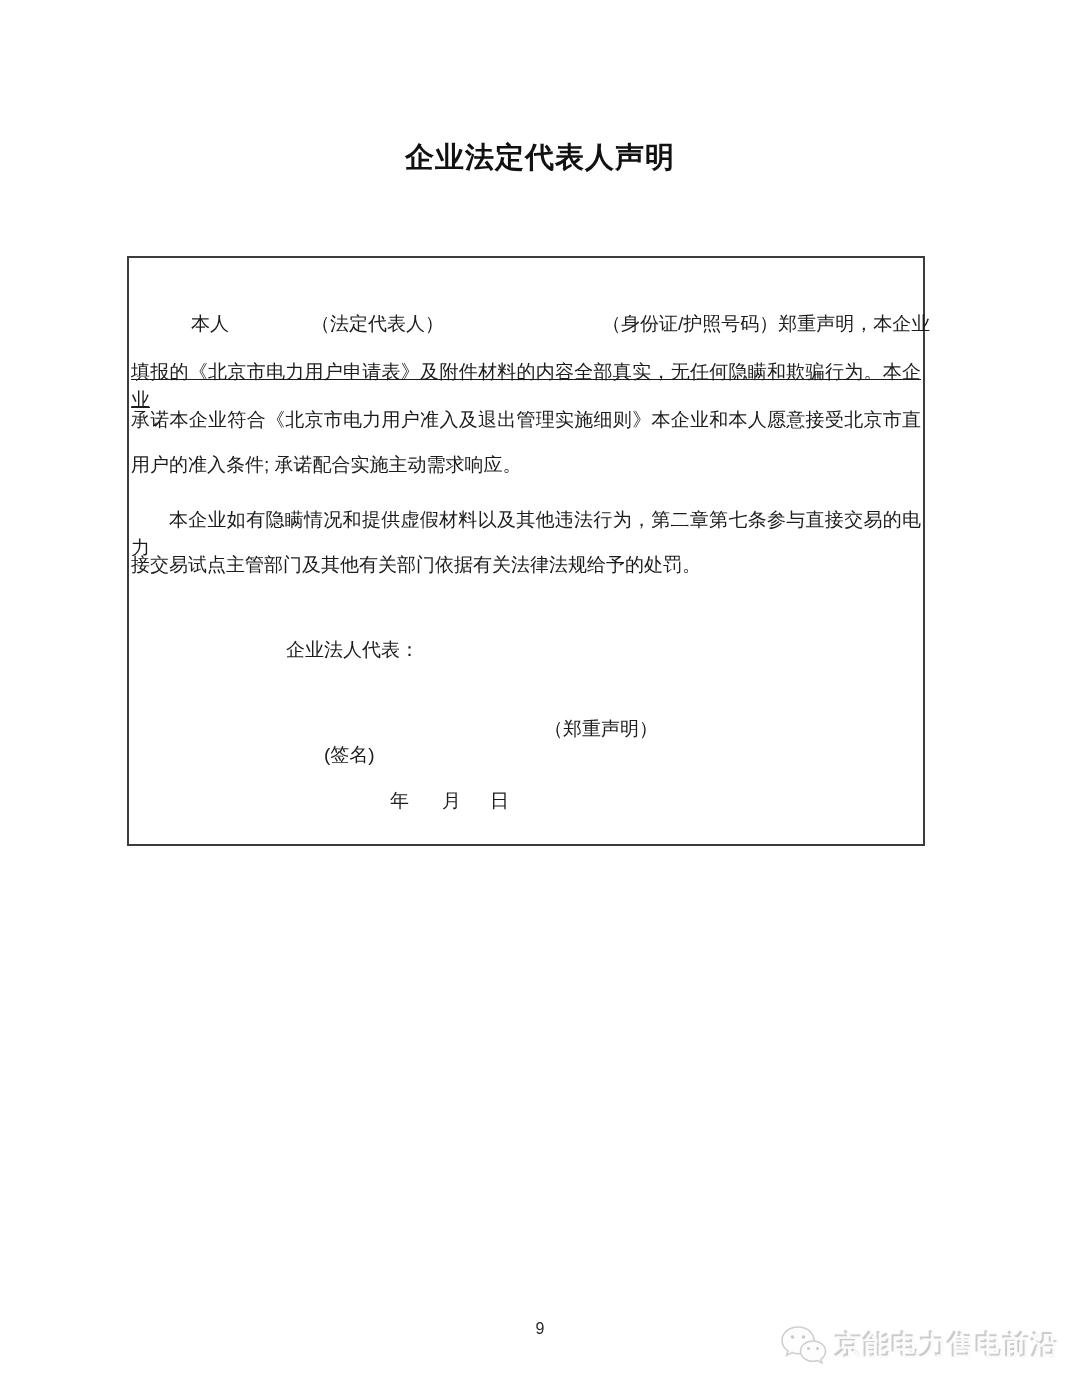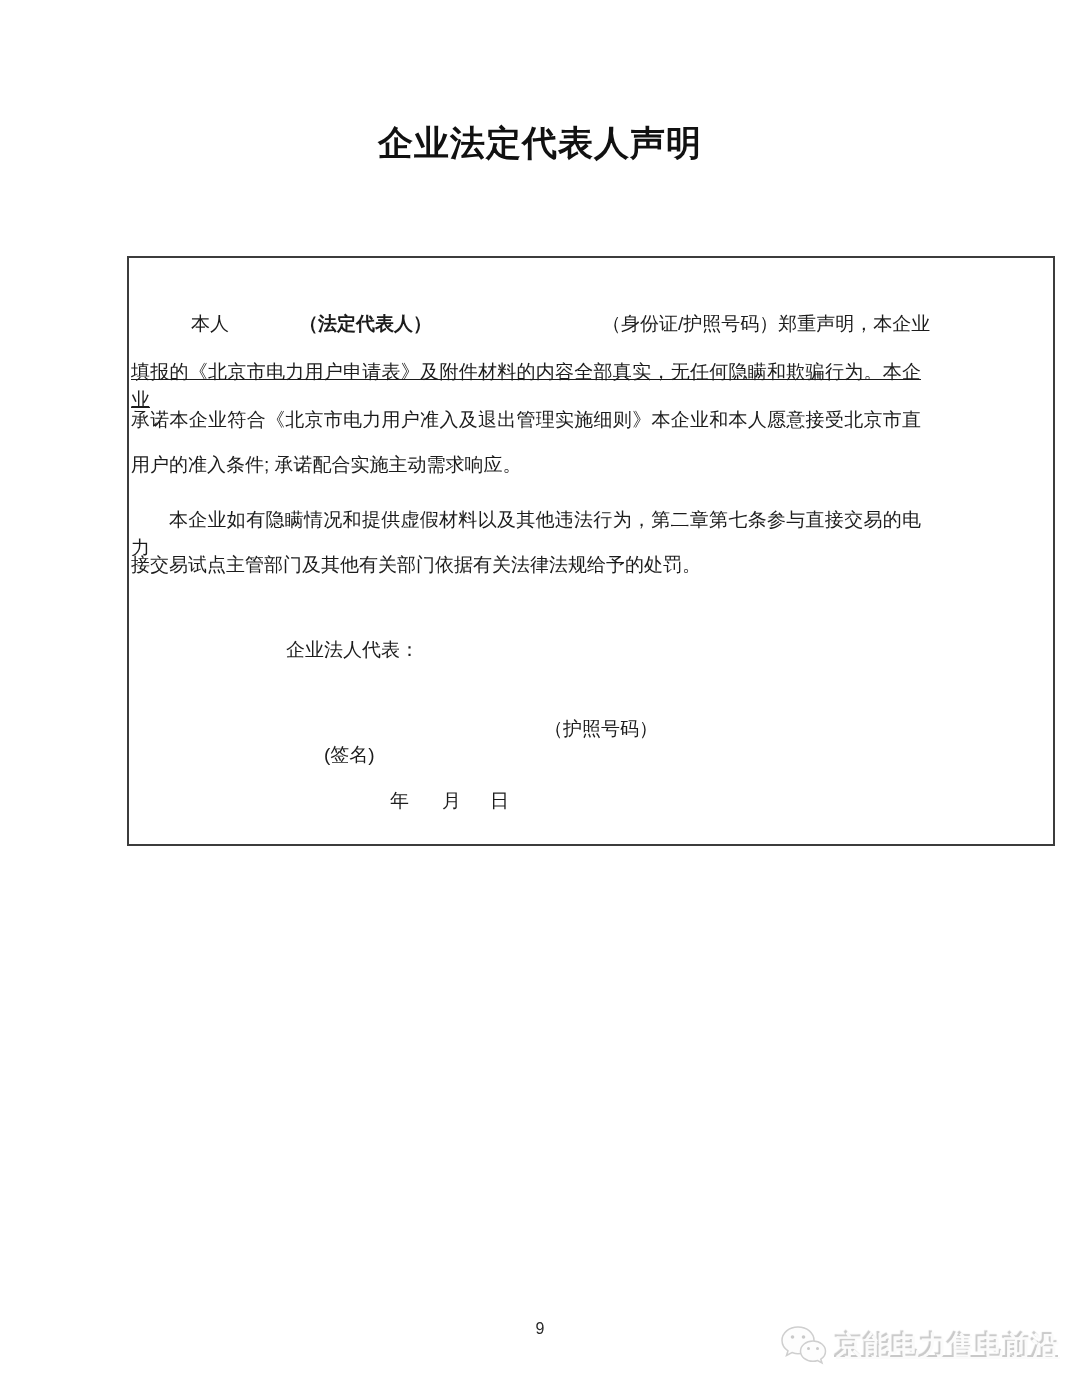--- a/index.html
+++ b/index.html
@@ -8,34 +8,34 @@
     position: relative;
     width: 1080px;
     height: 1397px;
     background: #ffffff;
     font-family: "Liberation Sans", "DejaVu Sans", sans-serif;
     color: #1c1c1c;
     overflow: hidden;
   }
   .doc-title {
     position: absolute;
-    top: 120px;
+    top: 138px;
     left: 0;
     width: 100%;
     text-align: center;
-    font-size: 35px;
+    font-size: 29px;
     font-weight: 700;
     letter-spacing: 1px;
     color: #111111;
   }
   .decl-box {
     position: absolute;
     left: 127px;
     top: 256px;
-    width: 928px;
+    width: 798px;
     height: 590px;
     border: 2px solid #3c3c3c;
     background: #ffffff;
   }
   .line {
     position: absolute;
     left: 2px;
     width: 790px;
     height: 28px;
     line-height: 28px;
@@ -43,21 +43,21 @@
     white-space: nowrap;
     color: #1c1c1c;
   }
   .line.stretch {
     white-space: normal;
     text-align: justify;
     text-align-last: justify;
   }
   .seg { position: absolute; top: 0; white-space: nowrap; }
   .seg-person   { left: 60px;  }
-  .seg-legalrep { left: 168px; font-weight: bold; }
+  .seg-legalrep { left: 180px; }
   .seg-idno     { left: 471px; }
   .l-body2  { top: 100px; text-decoration: underline; }
   .l-body3  { top: 148px; }
   .l-body4  { top: 193px; }
   .l-p2a    { top: 248px; }
   .l-p2b    { top: 293px; }
   .l-intro  { top: 52px;  }
   .l-rep    { top: 378px; }
   .l-sign   { top: 457px; }
   .l-date   { top: 529px; }
@@ -91,21 +91,20 @@
     flex: 0 0 auto;
     margin-right: 8px;
   }
   .watermark-text {
     font-size: 27px;
     font-weight: 700;
     letter-spacing: 1px;
     color: #fbfbfb;
     text-shadow: -2px -2px 1px #c9c9c9, 1px 1px 0 #ffffff;
     white-space: nowrap;
-    text-decoration: underline;
   }
 </style>
 </head>
 <body>
 
 <div class="page">
 
   <div class="doc-title">企业法定代表人声明</div>
 
   <div class="decl-box">
@@ -122,21 +121,21 @@
 
     <div class="line stretch l-p2a" style="text-indent:38px;">本企业如有隐瞒情况和提供虚假材料以及其他违法行为，第二章第七条参与直接交易的电力</div>
     <div class="line l-rep">
       <span class="seg seg-rep">企业法人代表：</span>
     </div>
 
     <div class="line l-p2b">接交易试点主管部门及其他有关部门依据有关法律法规给予的处罚。</div>
 
     <div class="line l-sign">
       <span class="seg seg-signname">(签名)</span>
-      <span class="seg seg-seal">（护照号码）</span>
+      <span class="seg seg-seal">（郑重声明）</span>
     </div>
 
     <div class="line l-date">
       <span class="seg seg-year">年</span>
       <span class="seg seg-month">月</span>
       <span class="seg seg-day">日</span>
     </div>
 
   </div>
 

